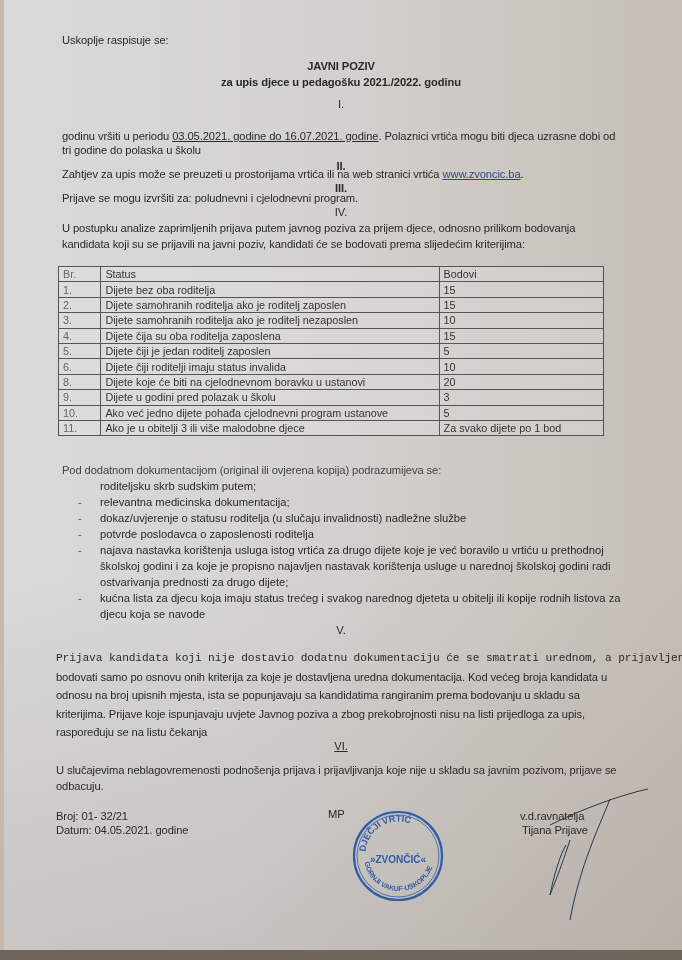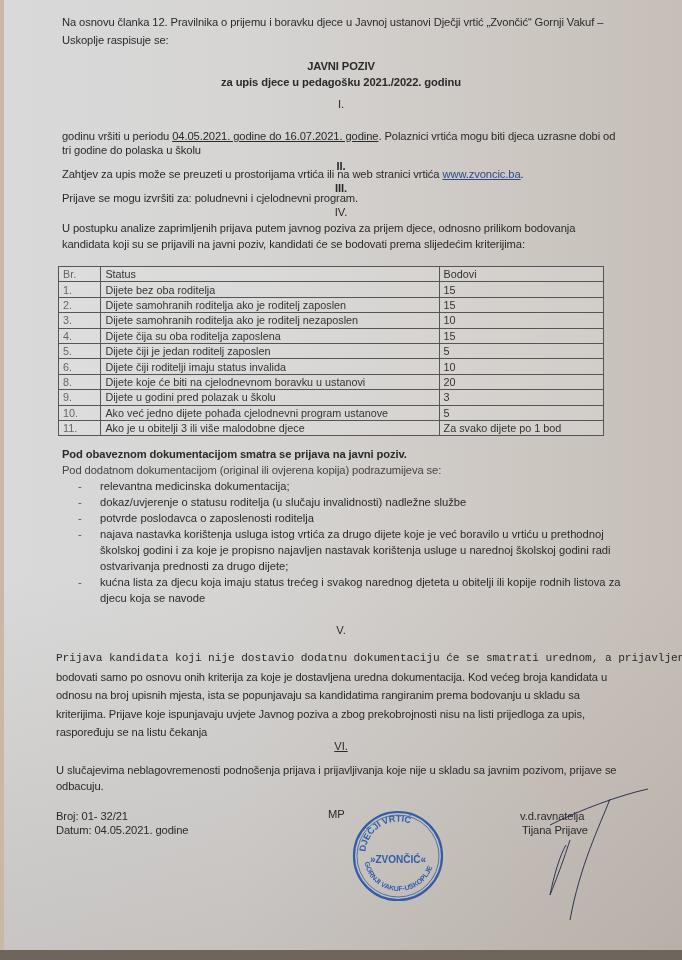--- a/index.html
+++ b/index.html
@@ -43,29 +43,28 @@
     position: absolute; left: 350px; top: 808px; width: 96px; height: 96px;
   }
   .signature { position: absolute; left: 540px; top: 785px; width: 110px; height: 140px; }
 </style>
 </head>
 <body>
 
 <div class="page">
   <div class="edge-left"></div>
 
-  <div class="txt" style="left:62px;top:14px;">Na osnovu članka 12. Pravilnika o prijemu i boravku djece u Javnoj ustanovi Dječji vrtić „Zvončić“ Gornji Vakuf –</div>
   <div class="txt" style="left:62px;top:32px;">Uskoplje raspisuje se:</div>
 
   <div class="txt bold center" style="left:0;width:682px;top:58px;">JAVNI POZIV</div>
   <div class="txt bold center" style="left:0;width:682px;top:74px;">za upis djece u pedagošku 2021./2022. godinu</div>
 
   <div class="txt center" style="left:0;width:682px;top:96px;">I.</div>
   <div class="txt" style="left:62px;top:128px;">
-    <span>godinu vršiti u periodu </span><span class="ul">04.05.2021. godine do 16.07.2021. godine</span><span>. Polaznici vrtića mogu biti djeca uzrasne dobi od</span>
+    <span>godinu vršiti u periodu </span><span class="ul">03.05.2021. godine do 16.07.2021. godine</span><span>. Polaznici vrtića mogu biti djeca uzrasne dobi od</span>
   </div>
   <div class="txt" style="left:62px;top:142px;">tri godine do polaska u školu</div>
 
   <div class="txt center bold" style="left:0;width:682px;top:158px;">II.</div>
   <div class="txt" style="left:62px;top:166px;">
     <span>Zahtjev za upis može se preuzeti u prostorijama vrtića ili na web stranici vrtića </span><a class="link">www.zvoncic.ba</a><span>.</span>
   </div>
 
   <div class="txt center bold" style="left:0;width:682px;top:180px;">III.</div>
   <div class="txt" style="left:62px;top:190px;">Prijave se mogu izvršiti za: poludnevni i cjelodnevni program.</div>
@@ -127,24 +126,24 @@
           <td class="c3">5</td>
         </tr>
         <tr>
           <td class="c1">11.</td>
           <td class="c2">Ako je u obitelji 3 ili više malodobne djece</td>
           <td class="c3">Za svako dijete po 1 bod</td>
         </tr>
       </tbody>
   </table>
 
-  <div class="txt bold" style="left:62px;top:446px;">Pod obaveznom dokumentacijom smatra se prijava na javni poziv.</div>
   <div class="txt" style="left:62px;top:462px;color:#444;text-align:right;">Pod dodatnom dokumentacijom (original ili ovjerena kopija) podrazumijeva se:</div>
 
   <div class="bullets" id="doc-list" style="top:478px;">
+      <div class="" style="padding-left: 22px; white-space: nowrap;">roditeljsku skrb sudskim putem;</div>
       <div class="b" style="white-space: nowrap;">relevantna medicinska dokumentacija;</div>
       <div class="b" style="white-space: nowrap;">dokaz/uvjerenje o statusu roditelja (u slučaju invalidnosti) nadležne službe</div>
       <div class="b" style="white-space: nowrap;">potvrde poslodavca o zaposlenosti roditelja</div>
       <div class="b" style="white-space: nowrap;">najava nastavka korištenja usluga istog vrtića za drugo dijete koje je već boravilo u vrtiću u prethodnoj</div>
       <div class="" style="padding-left: 22px; white-space: nowrap;">školskoj godini i za koje je propisno najavljen nastavak korištenja usluge u narednoj školskoj godini radi</div>
       <div class="" style="padding-left: 22px; white-space: nowrap;">ostvarivanja prednosti za drugo dijete;</div>
       <div class="b" style="white-space: nowrap;">kućna lista za djecu koja imaju status trećeg i svakog narednog djeteta u obitelji ili kopije rodnih listova za</div>
       <div class="" style="padding-left: 22px; white-space: nowrap;">djecu koja se navode</div>
     </div>
 

